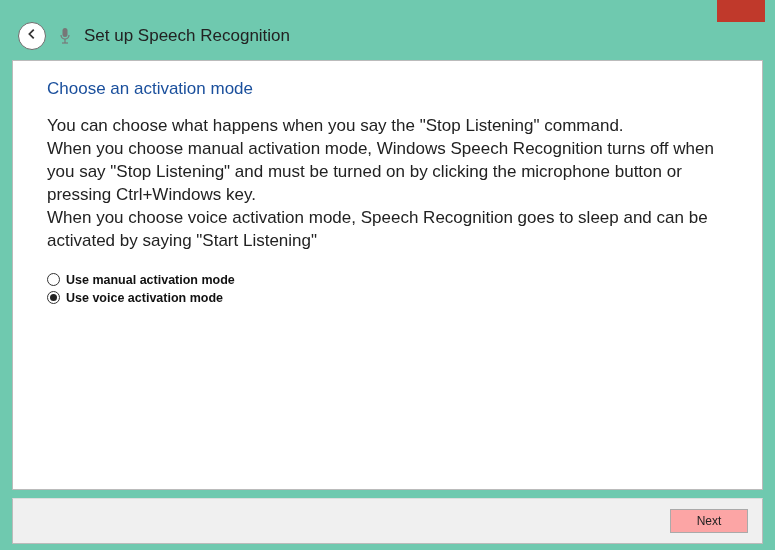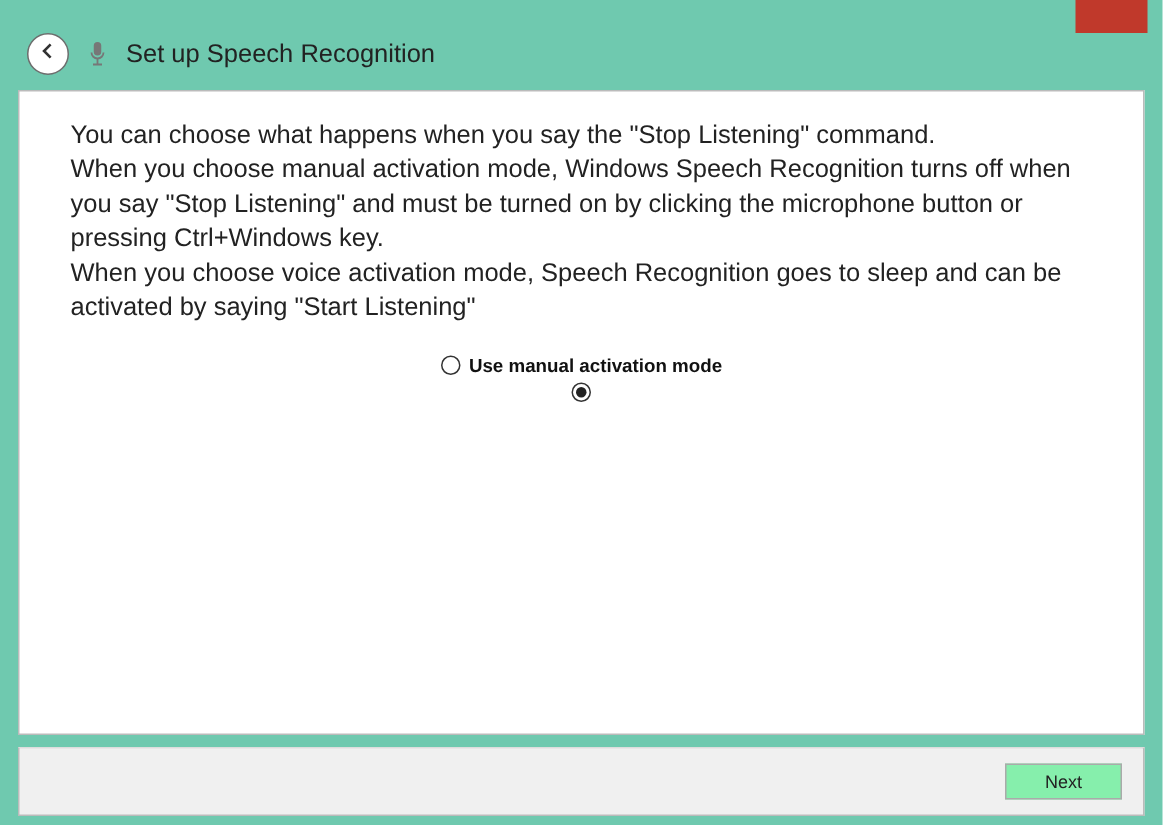--- a/index.html
+++ b/index.html
@@ -78,21 +78,20 @@
     }
     .radio-group {
       margin-left: 0;
     }
     .radio-option {
       display: flex;
       align-items: center;
       gap: 6px;
       margin-bottom: 4px;
       cursor: pointer;
-      justify-content: center;
     }
     .radio-circle {
       width: 13px;
       height: 13px;
       border: 1px solid #333;
       border-radius: 50%;
       display: flex;
       align-items: center;
       justify-content: center;
       background: #fff;
@@ -118,21 +117,21 @@
       border-top: 1px solid #ddd;
       display: flex;
       align-items: center;
       justify-content: flex-end;
       padding-right: 14px;
       gap: 8px;
     }
     .btn {
       min-width: 78px;
       height: 24px;
-      background: #86efac;
+      background: #fca5a5;
       border: 1px solid #aaa;
       font-size: 12px;
       color: #222;
       cursor: pointer;
       display: flex;
       align-items: center;
       justify-content: center;
     }
   </style>
 </head>
@@ -160,28 +159,30 @@
         <rect x="3.5" y="1" width="5" height="9" rx="2.5" fill="#777"></rect>
         <path d="M2 8 a4 4 0 0 0 8 0" fill="none" stroke="#777" stroke-width="1.2"></path>
         <line x1="6" y1="12" x2="6" y2="16" stroke="#777" stroke-width="1.2"></line>
         <line x1="3" y1="16" x2="9" y2="16" stroke="#777" stroke-width="1.2"></line>
       </svg>
   </span>
   <div class="window-title">Set up Speech Recognition</div>
 </div>
 
 <div class="content-panel">
+  <div class="heading">Choose an activation mode</div>
   <div class="description" id="desc">You can choose what happens when you say the "Stop Listening" command.<br>When you choose manual activation mode, Windows Speech Recognition turns off when you say "Stop Listening" and must be turned on by clicking the microphone button or pressing Ctrl+Windows key.<br>When you choose voice activation mode, Speech Recognition goes to sleep and can be activated by saying "Start Listening"</div>
 
   <div class="radio-group">
     <div class="radio-option">
       <span class="radio-circle" id="radio-manual"></span>
       <span class="radio-label">Use manual activation mode</span>
     </div>
     <div class="radio-option">
       <span class="radio-circle selected" id="radio-voice"></span>
+      <span class="radio-label">Use voice activation mode</span>
     </div>
   </div>
 </div>
 
 <div class="footer-bar">
   <div class="btn">Next</div>
 </div>
 
 </body></html>

